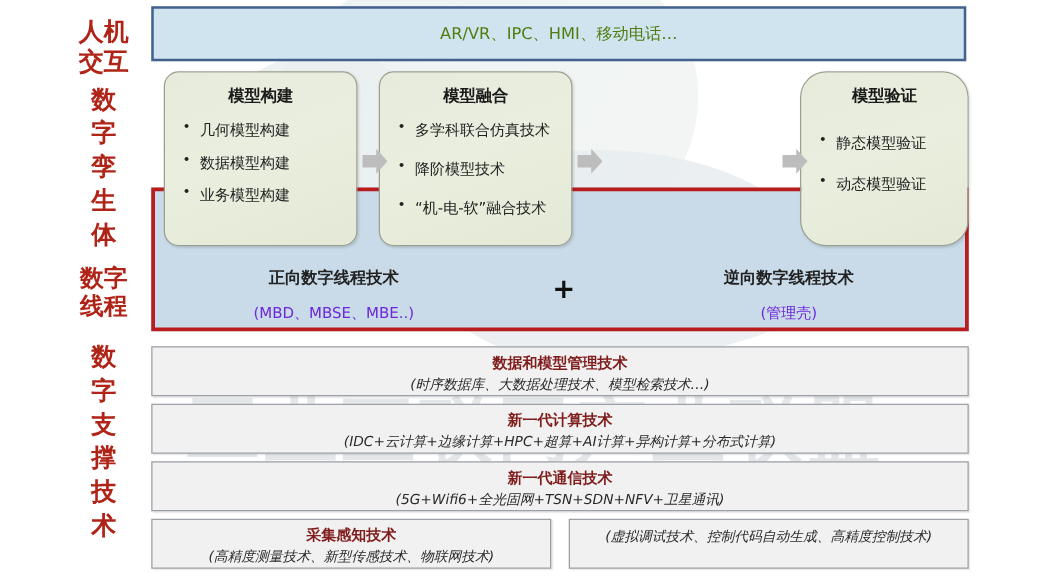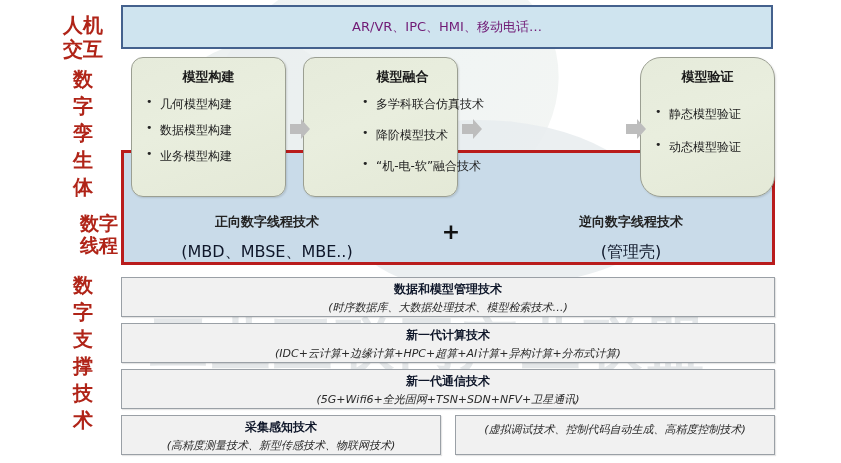--- a/index.html
+++ b/index.html
@@ -57,74 +57,74 @@
     position:absolute;
     color:#b02418;
     font-weight:bold;
     font-family:"DejaVu Sans",sans-serif;
     text-align:center;
     line-height:1.18;
     white-space:pre-line;
   }
   #rail-hmi{left:48px;top:14px;width:70px;font-size:20px;}
   #rail-twin{left:54px;top:66px;width:58px;font-size:20px;line-height:1.35;}
-  #rail-thread{left:48px;top:212px;width:70px;font-size:19px;text-align:right;}
+  #rail-thread{left:48px;top:212px;width:70px;font-size:19px;}
   #rail-support{left:54px;top:272px;width:58px;font-size:20px;line-height:1.35;}
 
   
   .content{position:absolute;left:121px;top:0;width:658px;height:463px;z-index:2;}
 
   
   .banner{
     position:absolute;left:0;top:5px;width:652px;height:44px;
     background:#cfe4ef;
     border:2px solid #44618d;
     box-sizing:border-box;
     display:flex;align-items:center;justify-content:center;
   }
   .banner-text{
-    font-size:13px;color:#701a75;
+    font-size:13px;color:#4d7c0f;
     font-family:"DejaVu Sans",sans-serif;
   }
 
   
   .thread-panel{
     position:absolute;left:0;top:150px;width:654px;height:115px;
     background:#c9dbe9;
     border:3px solid #b91c1c;
     box-sizing:border-box;
     z-index:1;
   }
   .thread-inner{position:absolute;left:0;top:60px;width:654px;height:55px;}
   .thread-col{
     position:absolute;top:0;width:250px;text-align:center;
     font-family:"DejaVu Sans",sans-serif;
   }
   .thread-col.left{left:18px;}
   .thread-col.right{left:382px;}
   .thread-title{font-size:13px;font-weight:bold;color:#222;}
-  .thread-sub{font-size:16px;color:#0f172a;margin-top:11px;text-align:center;}
+  .thread-sub{font-size:12px;color:#6d28d9;margin-top:11px;text-align:center;}
   .thread-plus{
     position:absolute;left:301px;top:6px;width:52px;text-align:center;
     font-size:22px;font-weight:bold;color:#111;
     font-family:"DejaVu Sans",sans-serif;
   }
 
   
   .models{position:absolute;left:10px;top:57px;width:644px;height:126px;z-index:2;}
   .mbox{
     position:absolute;top:0;height:140px;
     background:linear-gradient(160deg,#e6ebdb 0%,#e9eede 45%,#e4e9d7 100%);
     border:1px solid #9b9f92;
     border-radius:12px;
     box-sizing:border-box;
     box-shadow:1px 1px 2px rgba(0,0,0,.13);
   }
   .m1{left:0px;width:155px;}
-  .m2{left:172px;width:155px;padding-left:44px;}
+  .m2{left:172px;width:155px;}
   .m3{left:344px;width:148px;}
   .m4{left:509px;width:135px;border-radius:21px;}
   .mbox h3{
     margin:10px 0 0 0;text-align:center;
     font-size:13px;font-weight:bold;color:#1a1a1a;
     font-family:"DejaVu Sans",sans-serif;
   }
   .mbox ul{
     margin:10px 0 0 0;padding:0 6px 0 14px;list-style:none;
   }
@@ -157,22 +157,22 @@
     position:relative;
     border:1px solid #9aa0a6;
     background:#f1f1f1;
     box-sizing:border-box;
     margin-bottom:6px;
     padding:5px 0 6px 0;
     text-align:center;
     box-shadow:1px 1px 1px rgba(0,0,0,.10);
   }
   .srow .s-title{
-    font-size:12px;font-weight:bold;color:#0f172a;
-    font-family:Liberation Mono, monospace;line-height:1.3;
+    font-size:12px;font-weight:bold;color:#7f1d1d;
+    font-family:Liberation Sans, sans-serif;line-height:1.3;
   }
   .srow .s-sub{
     font-size:11px;color:#2a2a2a;margin-top:2px;
     font-family:"DejaVu Sans",sans-serif;line-height:1.3;font-style:italic;
   }
   .srow-full{width:654px;height:40px;}
   .srow-pair{display:flex;gap:14px;}
   .srow-half{width:320px;height:40px;}
 </style>
 </head>

